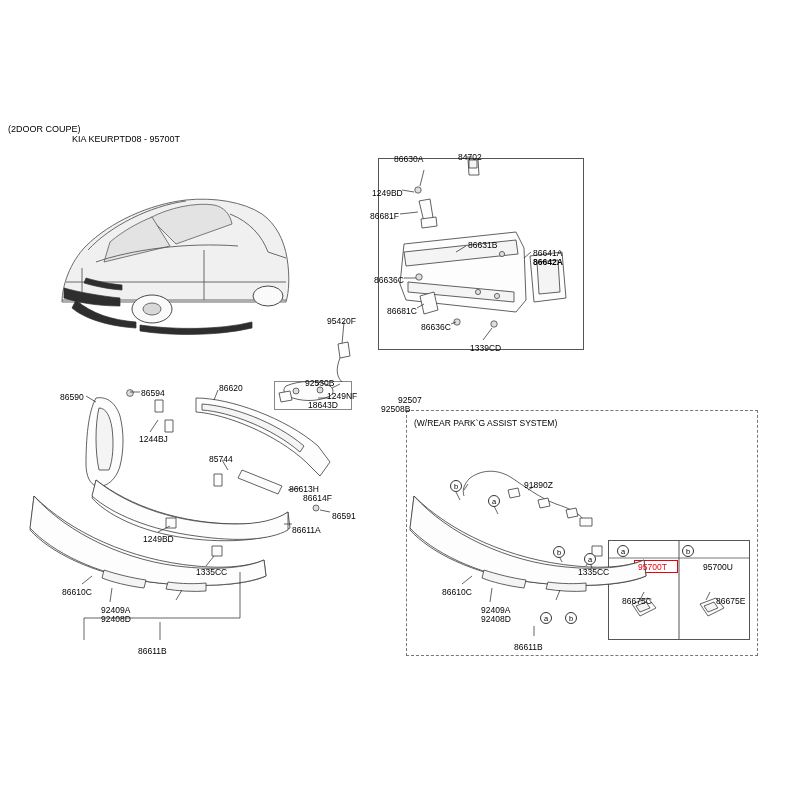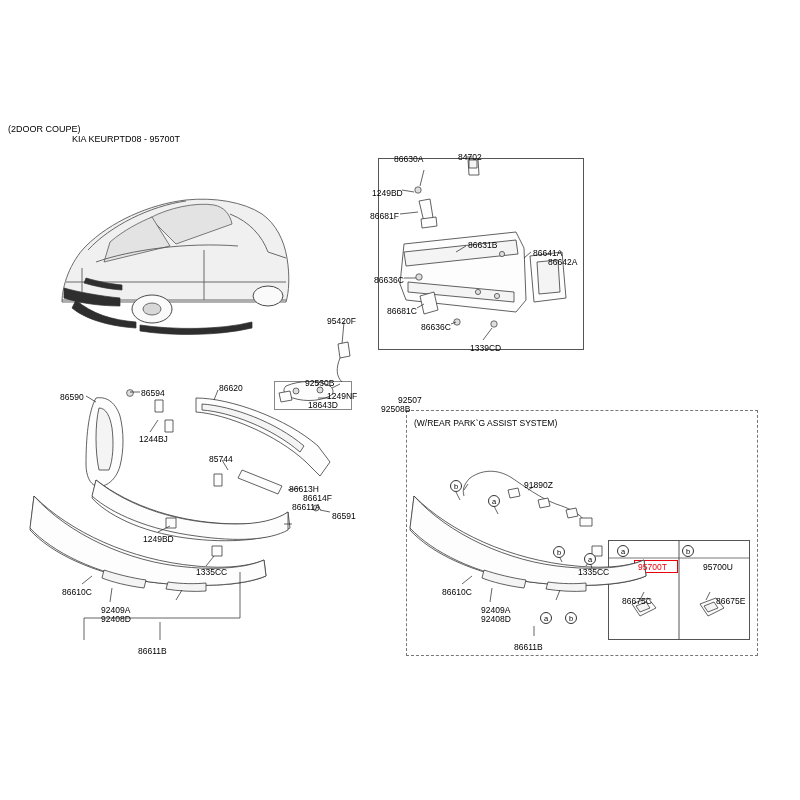--- a/index.html
+++ b/index.html
@@ -245,42 +245,42 @@
       <path class="leader" d="M706,600 L710,592"></path>
     </g>
   </svg>
 
   <div class="lbl" style="left:394px; top:154px;">86630A</div>
   <div class="lbl" style="left:458px; top:152px;">84702</div>
   <div class="lbl" style="left:372px; top:188px;">1249BD</div>
   <div class="lbl" style="left:370px; top:211px;">86681F</div>
   <div class="lbl" style="left:468px; top:240px;">86631B</div>
   <div class="lbl" style="left:533px; top:248px;">86641A</div>
-  <div class="lbl" style="left:548px; top:257px;">86642A</div>
+  <div class="lbl" style="left:533px; top:257px;font-weight:bold;">86642A</div>
   <div class="lbl" style="left:374px; top:275px;">86636C</div>
   <div class="lbl" style="left:387px; top:306px;">86681C</div>
   <div class="lbl" style="left:421px; top:322px;">86636C</div>
   <div class="lbl" style="left:470px; top:343px;">1339CD</div>
 
   <div class="lbl" style="left:327px; top:316px;">95420F</div>
   <div class="lbl" style="left:327px; top:391px;">1249NF</div>
   <div class="lbl" style="left:305px; top:378px;">92530B</div>
   <div class="lbl" style="left:308px; top:400px;">18643D</div>
   <div class="lbl" style="left:354px; top:395px;padding-left:44px;">92507</div>
   <div class="lbl" style="left:354px; top:404px;padding-left:27px;">92508B</div>
 
   <div class="lbl" style="left:60px; top:392px;">86590</div>
   <div class="lbl" style="left:141px; top:388px;">86594</div>
   <div class="lbl" style="left:219px; top:383px;">86620</div>
   <div class="lbl" style="left:139px; top:434px;">1244BJ</div>
   <div class="lbl" style="left:209px; top:454px;">85744</div>
   <div class="lbl" style="left:289px; top:484px;">86613H</div>
   <div class="lbl" style="left:303px; top:493px;">86614F</div>
   <div class="lbl" style="left:332px; top:511px;">86591</div>
-  <div class="lbl" style="left:292px; top:502px;">86611A</div>
+  <div class="lbl" style="left:292px; top:525px;">86611A</div>
   <div class="lbl" style="left:143px; top:534px;">1249BD</div>
   <div class="lbl" style="left:196px; top:567px;">1335CC</div>
   <div class="lbl" style="left:62px; top:587px;">86610C</div>
   <div class="lbl" style="left:101px; top:605px;">92409A</div>
   <div class="lbl" style="left:101px; top:614px;">92408D</div>
   <div class="lbl" style="left:138px; top:646px;">86611B</div>
 
   <div class="lbl" style="left:524px; top:480px;">91890Z</div>
   <div class="lbl" style="left:578px; top:567px;">1335CC</div>
   <div class="lbl" style="left:442px; top:587px;">86610C</div>

